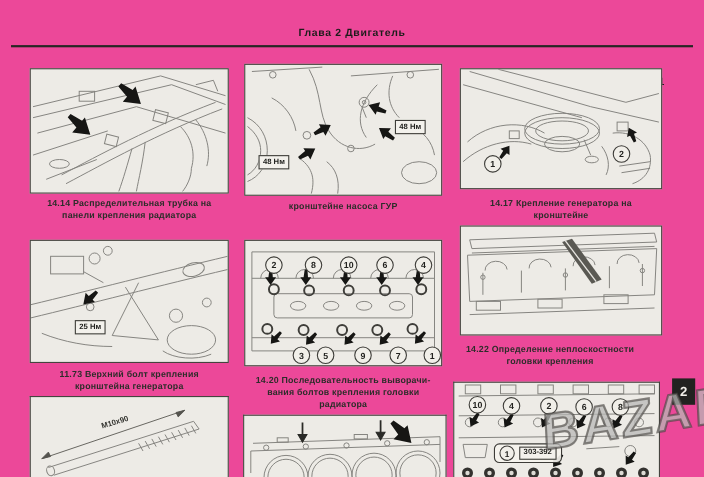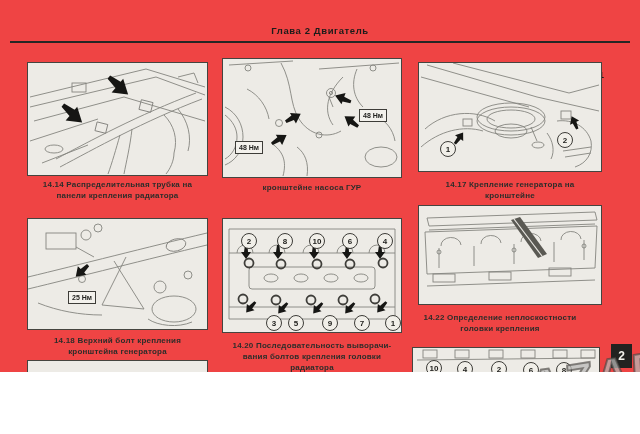--- a/index.html
+++ b/index.html
@@ -1,18 +1,18 @@
 <!DOCTYPE html>
 <html><head>
 <meta charset="utf-8">
 <style>
   html,body{margin:0;padding:0;}
   #page{
-    position:relative; width:640px; height:372px; overflow:hidden;
-    background:#ef4444;
+    position:relative; width:640px; height:434px; overflow:hidden;
+    background:#ec4899;
     font-family:"Liberation Sans", sans-serif;
   }
   .hdr-title{position:absolute; left:0; right:0; top:25px; text-align:center;
     font-weight:bold; font-size:9.5px; letter-spacing:.6px; color:#1c1c1a;}
   .hdr-page{position:absolute; right:36px; top:25px; font-weight:bold; font-size:9.5px; color:#1c1c1a;margin-top:44px;}
   .hdr-rule{position:absolute; left:10px; top:41px; width:620px; height:2px; background:#262624;}
   .panel{position:absolute; border:1px solid #45443f; box-sizing:border-box; background:#edebe6;}
   .panel.cut{border-bottom:none;}
   .panel svg{position:absolute; left:0; top:0;}
   .caption{position:absolute; text-align:center; font-weight:bold; font-size:8px;
@@ -173,21 +173,21 @@
         <path d="M10,84 C30,92 52,96 74,96"></path>
         <circle cx="160" cy="56" r="4"></circle>
       </g>
       <g fill="#161614">
         <polygon points="0,4 8,3 8,0 17,6 8,12 8,8 0,7" transform="translate(64,50) rotate(135)"></polygon>
       </g>
     </svg>
     <div class="tq" style="left:40px;top:72px">25 Нм</div>
   </div>
   <div class="caption" style="left:27px;top:335px;width:181px">
-    <div>14.18 Верхний болт крепления</div>
+    <div>11.73 Верхний болт крепления</div>
     <div>кронштейна генератора</div>
   </div>
 
   <div class="panel" style="left:222px;top:218px;width:180px;height:115px">
     <svg width="178" height="113" viewBox="0 0 178 113">
       <g stroke="#85847f" fill="none" stroke-width="0.9">
         <path d="M6,10 L172,10"></path>
           <path d="M6,34 L172,34"></path>
           <path d="M6,88 L172,88"></path>
         <path d="M6,10 L6,100"></path>

